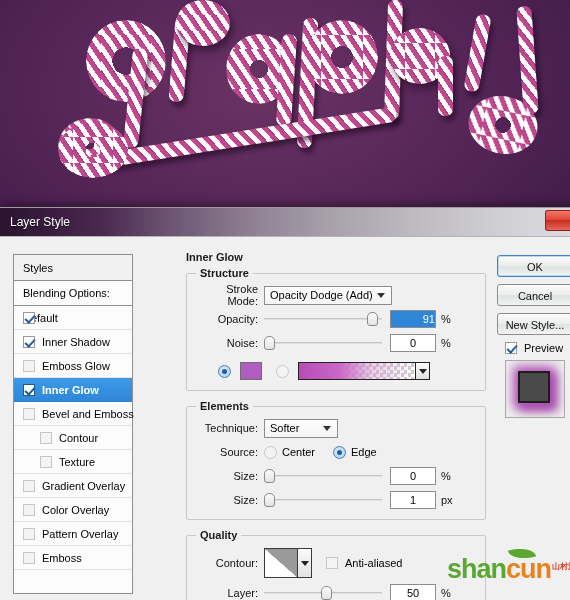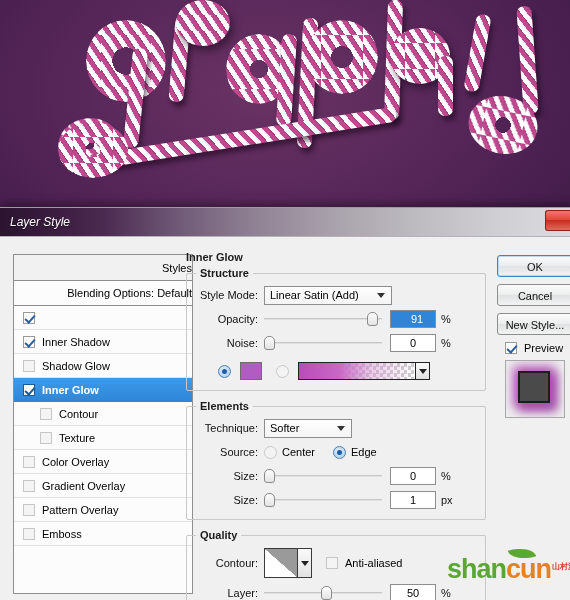--- a/index.html
+++ b/index.html
@@ -71,41 +71,39 @@
     height: 29px;
     background: linear-gradient(to right,
        #2b1430 0%, #3a1c3f 9%, #4b2a50 18%, #6d5675 30%,
        #8f8193 44%, #a9a2ac 58%, #bdbac0 72%, #cfced2 86%, #dcdce0 100%);
     border-bottom: 1px solid #b5b2b8;
   }
   #title-text {
     position: absolute; left: 10px; top: 7px;
     font-size: 12px; color: #ffffff;
     text-shadow: 0 1px 1px rgba(0,0,0,.55);
-    font-style: italic;
   }
   #close-button {
     position: absolute; right: 0px; top: 2px;
     width: 30px; height: 21px;
     background: linear-gradient(to bottom, #f2766a 0%, #e0483a 45%, #c5291c 46%, #e4685a 100%);
     border: 1px solid #8e2016;
     border-right: none;
     border-radius: 3px 0 0 3px;
     cursor: pointer;
   }
 
   #dialog-body { position: relative; height: 370px; }
 
   
   #styles-panel {
     position: absolute; left: 13px; top: 17px;
-    width: 180px; height: 340px;
+    width: 120px; height: 340px;
     background: #fcfcfc;
     border: 1px solid #8e8e8e;
-    text-align: right;
   }
   .styles-header {
     height: 26px; line-height: 26px; padding-left: 9px;
     background: #f1f1f1;
     border-bottom: 1px solid #8e8e8e;
     font-size: 11px;
   }
   .blend-default {
     height: 25px; line-height: 25px; padding-left: 9px;
     background: #fcfcfc;
@@ -219,21 +217,21 @@
     border: 1px solid #8d8d8d;
     background: #ffffff;
     text-align: center;
     font-size: 11px;
     margin-left: 8px;
     flex: 0 0 auto;
     cursor: text;
   }
   .numbox.sel {
     background: #2f86d8; color: #ffffff;
-    text-align: center; padding-left: 8px;
+    text-align: right; padding-left: 8px;
   }
   .unit { font-size: 11px; margin-left: 5px; color: #111; }
 
   .radio {
     width: 13px; height: 13px; border-radius: 50%;
     border: 1px solid #9a9a9a;
     background: radial-gradient(circle at 40% 35%, #ffffff, #e6e6e6);
     display: inline-block; position: relative;
     flex: 0 0 auto;
     cursor: pointer;
@@ -405,63 +403,67 @@
 
       <div class="style-row">
         <span class="cb on"></span>
       </div>
       <div class="style-row">
         <span class="cb on"></span>
         <span>Inner Shadow</span>
       </div>
       <div class="style-row">
         <span class="cb dim"></span>
-        <span>Shadow Glow</span>
+        <span>Emboss Glow</span>
       </div>
       <div class="style-row selected">
         <span class="cb on"></span>
         <span>Inner Glow</span>
       </div>
+      <div class="style-row">
+        <span class="cb dim"></span>
+        <span>Bevel and Emboss</span>
+      </div>
       <div class="style-row indent">
         <span class="cb dim"></span>
         <span>Contour</span>
       </div>
       <div class="style-row indent">
         <span class="cb dim"></span>
         <span>Texture</span>
       </div>
       <div class="style-row">
         <span class="cb dim"></span>
+        <span>Gradient Overlay</span>
+      </div>
+      <div class="style-row">
+        <span class="cb dim"></span>
         <span>Color Overlay</span>
-      </div>
-      <div class="style-row">
-        <span class="cb dim"></span>
-        <span>Gradient Overlay</span>
       </div>
       <div class="style-row">
         <span class="cb dim"></span>
         <span>Pattern Overlay</span>
       </div>
       <div class="style-row">
         <span class="cb dim"></span>
         <span>Emboss</span>
       </div>
     </div>
 
     <div id="settings">
 
       <div class="section-title">Inner Glow</div>
 
       <fieldset class="group">
         <legend>Structure</legend>
 
         <div class="row">
-          <span class="lbl" style="width:68px;">Style Mode:</span>
+          <span class="lbl" style="width:68px;">Stroke Mode:</span>
           <div class="combo" style="width:128px;">
-            <span>Linear Satin (Add)</span>
+            <span>Opacity Dodge (Add)</span>
             <span class="caret"></span>
           </div>
         </div>
 
         <div class="row">
           <span class="lbl" style="width:68px;">Opacity:</span>
           <div class="slider" style="max-width:118px;">
             <div class="track"></div>
             <div class="thumb" style="left:87%;"></div>
           </div>
@@ -486,21 +488,21 @@
           <span class="gradbox" style="margin-left:9px;"></span>
           <span class="gradcaret"></span>
         </div>
       </fieldset>
 
       <fieldset class="group">
         <legend>Elements</legend>
 
         <div class="row">
           <span class="lbl" style="width:68px;">Technique:</span>
-          <div class="combo" style="width:88px;">
+          <div class="combo" style="width:74px;">
             <span>Softer</span>
             <span class="caret"></span>
           </div>
         </div>
 
         <div class="row">
           <span class="lbl" style="width:68px;">Source:</span>
           <span class="radio dim"></span>
           <span style="margin-left:5px;">Center</span>
           <span class="radio on" style="margin-left:18px;"></span>

